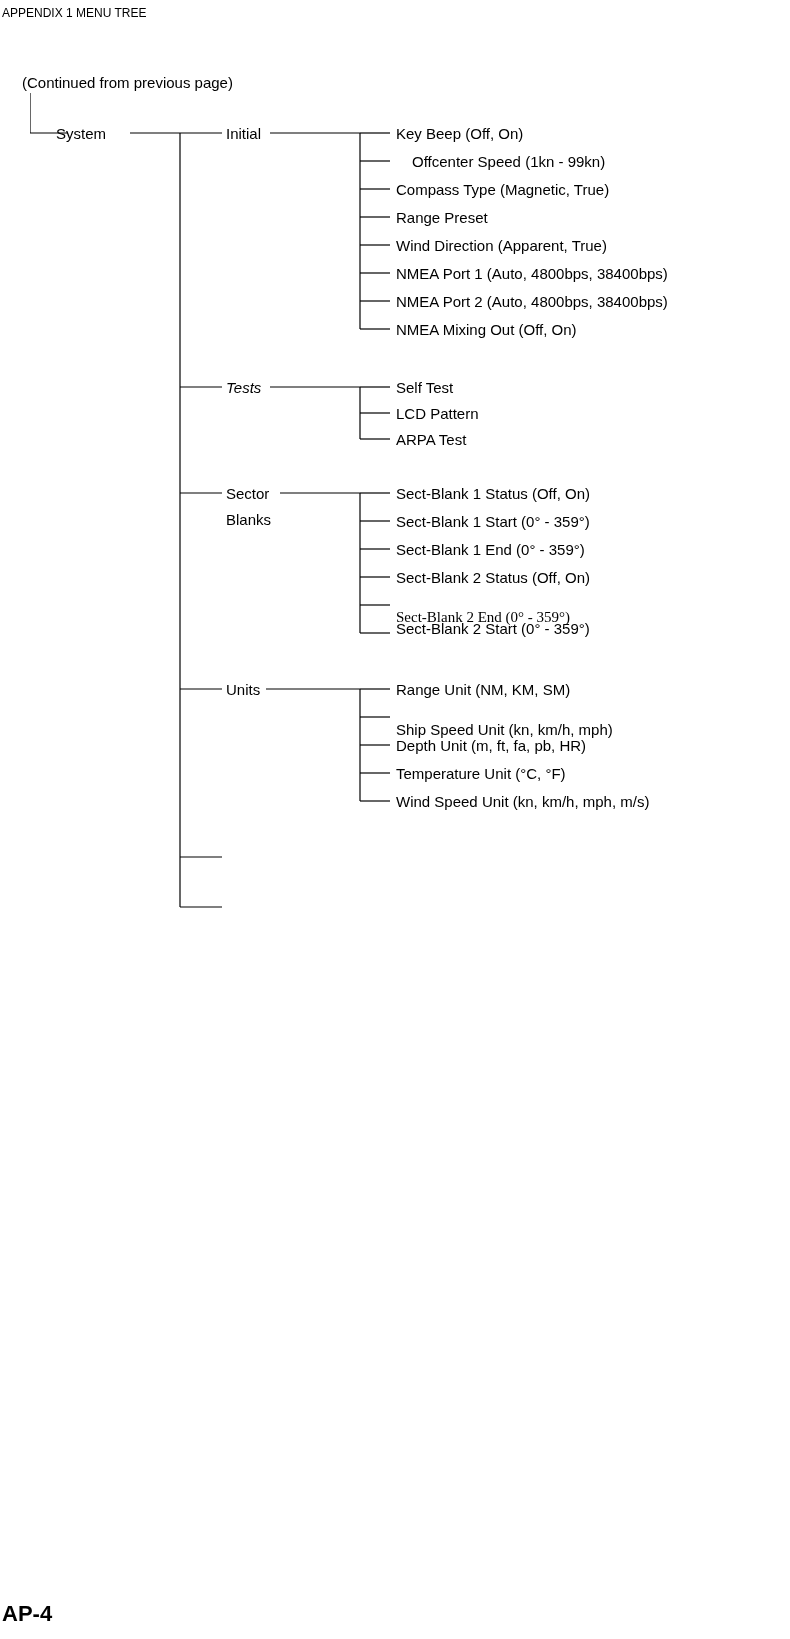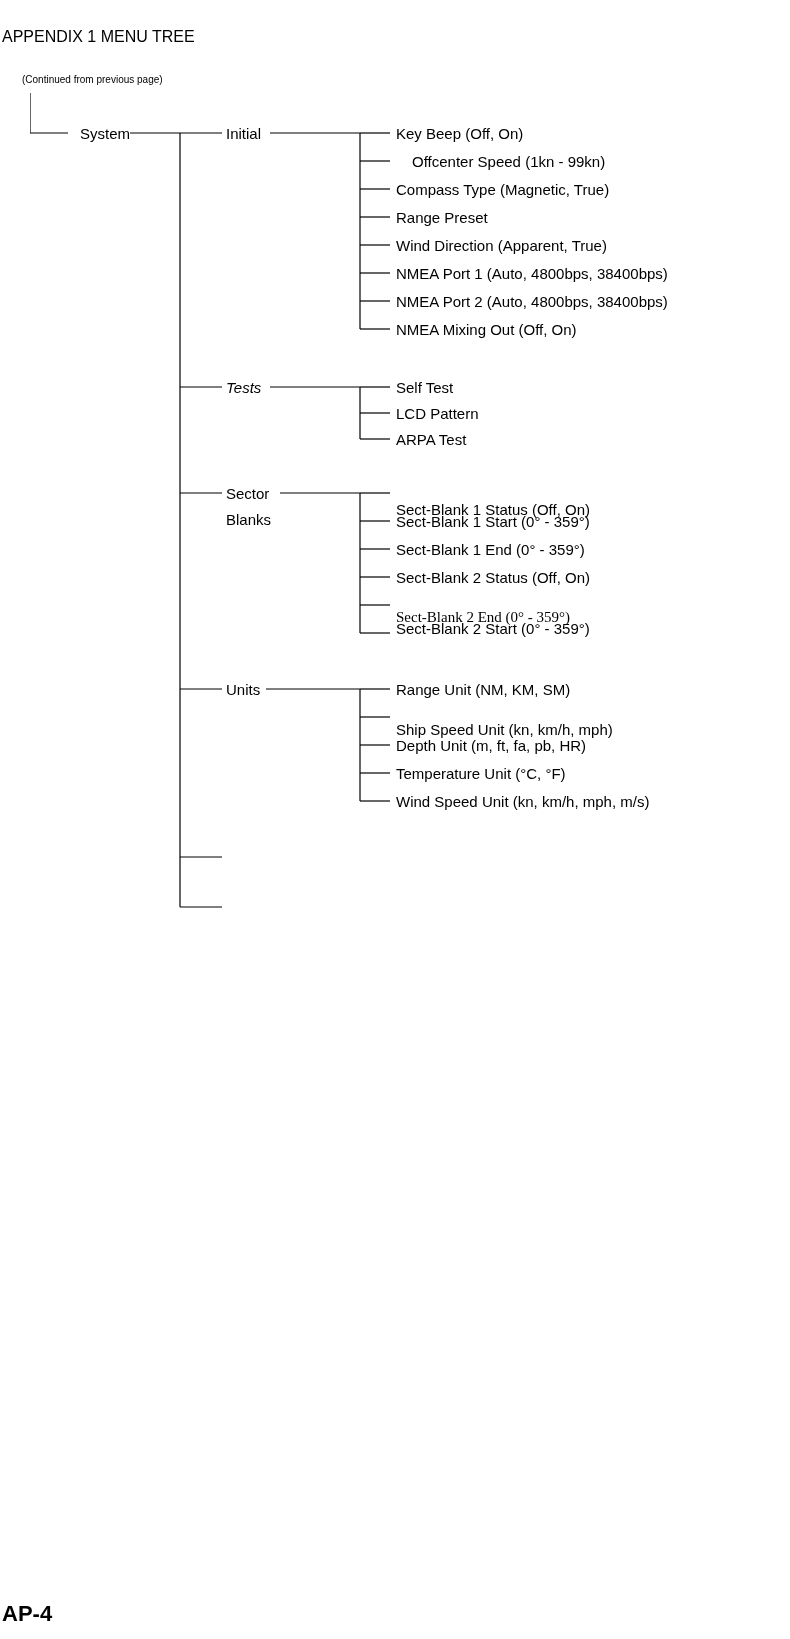--- a/index.html
+++ b/index.html
@@ -10,28 +10,27 @@
     padding: 0;
     width: 790px;
     height: 1639px;
     position: relative;
     background: #fff;
   }
   .header {
     position: absolute;
     top: 6px;
     left: 2px;
-    font-size: 16px;
-    margin-top: 22px;
+    font-size: 12px;
   }
   .continued {
     position: absolute;
     top: 74px;
     left: 22px;
-    font-size: 10px;
+    font-size: 15px;
   }
   .footer {
     position: absolute;
     bottom: 12px;
     left: 2px;
     font-size: 22px;
     font-weight: bold;
   }
   .diagram {
     position: absolute;
@@ -101,42 +100,42 @@
       <line x1="236" y1="596" x2="330" y2="596"></line>
       <line x1="330" y1="596" x2="330" y2="708"></line>
       <line x1="330" y1="596" x2="360" y2="596"></line>
       <line x1="330" y1="624" x2="360" y2="624"></line>
       <line x1="330" y1="652" x2="360" y2="652"></line>
       <line x1="330" y1="680" x2="360" y2="680"></line>
       <line x1="330" y1="708" x2="360" y2="708"></line>
     </g>
   </svg>
 
-  <div class="label" style="left:50px; top:32px;">System</div>
+  <div class="label" style="left:26px; top:32px;">System</div>
 
   <div class="label" style="left:196px; top:32px;">Initial</div>
   <div class="label" style="left:196px; top:286px;font-style:italic;">Tests</div>
   <div class="label" style="left:196px; top:392px;">Sector</div>
   <div class="label" style="left:196px; top:418px;">Blanks</div>
   <div class="label" style="left:196px; top:588px;">Units</div>
 
   <div class="label" style="left:366px; top:32px;">Key Beep (Off, On)</div>
   <div class="label" style="left:382px; top:60px;">Offcenter Speed (1kn - 99kn)</div>
   <div class="label" style="left:366px; top:88px;">Compass Type (Magnetic, True)</div>
   <div class="label" style="left:366px; top:116px;">Range Preset</div>
   <div class="label" style="left:366px; top:144px;">Wind Direction (Apparent, True)</div>
   <div class="label" style="left:366px; top:172px;">NMEA Port 1 (Auto, 4800bps, 38400bps)</div>
   <div class="label" style="left:366px; top:200px;">NMEA Port 2 (Auto, 4800bps, 38400bps)</div>
   <div class="label" style="left:366px; top:228px;">NMEA Mixing Out (Off, On)</div>
 
   <div class="label" style="left:366px; top:286px;">Self Test</div>
   <div class="label" style="left:366px; top:312px;">LCD Pattern</div>
   <div class="label" style="left:366px; top:338px;">ARPA Test</div>
 
-  <div class="label" style="left:366px; top:408px;text-align:right;">Sect-Blank 1 Status (Off, On)</div>
+  <div class="label" style="left:366px; top:392px;text-align:right;">Sect-Blank 1 Status (Off, On)</div>
   <div class="label" style="left:366px; top:420px;">Sect-Blank 1 Start (0° - 359°)</div>
   <div class="label" style="left:366px; top:448px;">Sect-Blank 1 End (0° - 359°)</div>
   <div class="label" style="left:366px; top:476px;">Sect-Blank 2 Status (Off, On)</div>
   <div class="label" style="left:366px; top:504px;margin-top:23px;">Sect-Blank 2 Start (0° - 359°)</div>
   <div class="label" style="left:366px; top:516px;font-family:Liberation Serif, serif;">Sect-Blank 2 End (0° - 359°)</div>
 
   <div class="label" style="left:366px; top:588px;">Range Unit (NM, KM, SM)</div>
   <div class="label" style="left:366px; top:616px;margin-top:12px;">Ship Speed Unit (kn, km/h, mph)</div>
   <div class="label" style="left:366px; top:644px;">Depth Unit (m, ft, fa, pb, HR)</div>
   <div class="label" style="left:366px; top:672px;">Temperature Unit (°C, °F)</div>

